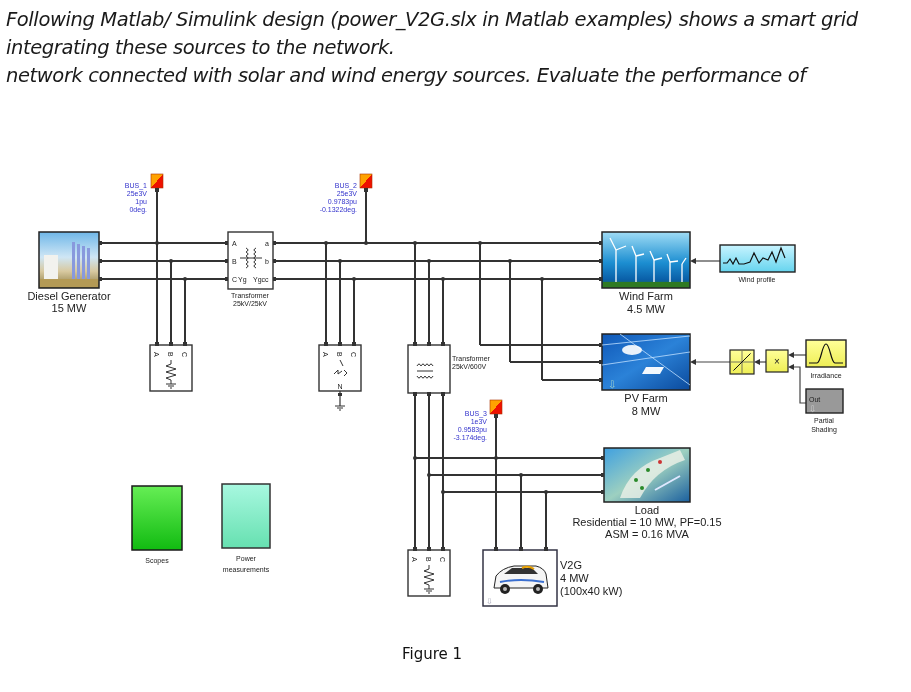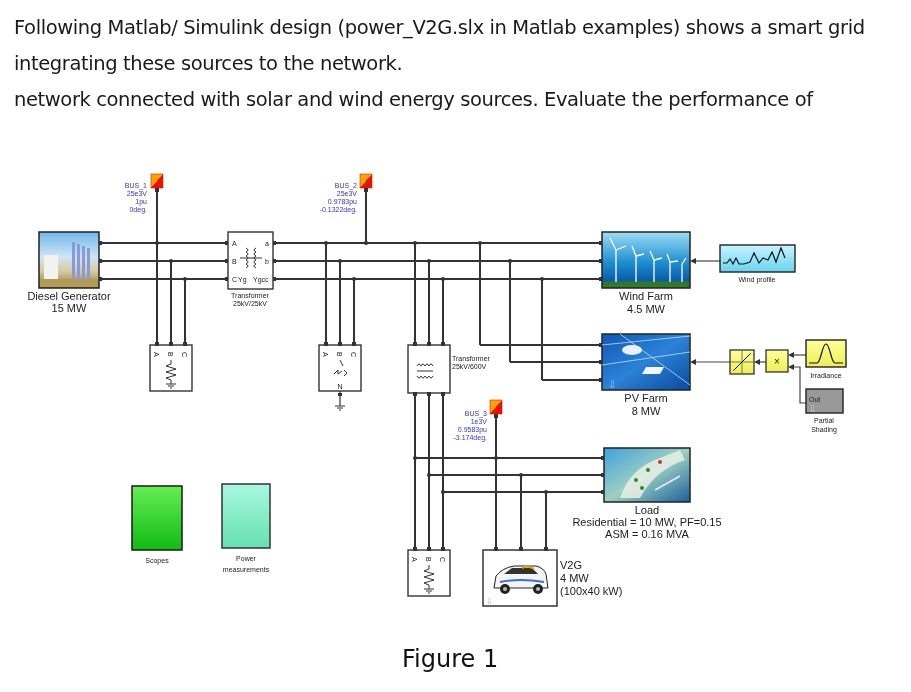--- a/index.html
+++ b/index.html
@@ -1,19 +1,19 @@
 <!DOCTYPE html>
 <html><head>
 <meta charset="utf-8">
 <style>
   html, body { margin:0; padding:0; background:#ffffff; }
   body { width:911px; height:692px; position:relative; overflow:hidden; font-family:"DejaVu Sans", sans-serif; }
   .question { position:absolute; left:6px; top:6px; width:900px; font-family:"DejaVu Sans", sans-serif; font-size:19.5px; line-height:28px; color:#1a1a1a; letter-spacing:-0.4px; }
-  .question p { margin:8px; }
-  .figure-caption { position:absolute; left:402px; top:645px; font-size:24px; color:#111; font-family:"DejaVu Sans", sans-serif; }
+  .question p { margin:0;font-style:italic; }
+  .figure-caption { position:absolute; left:402px; top:645px; font-size:15px; color:#111; font-family:"DejaVu Sans", sans-serif; }
   svg#diagram { position:absolute; left:0; top:0; }
   .lbl { font-family:"Liberation Sans", sans-serif; fill:#222; }
   .blue { font-family:"Liberation Sans", sans-serif; fill:#3333cc; font-size:7px; }
   .tiny { font-family:"Liberation Sans", sans-serif; fill:#222; font-size:7px; }
   .wire { stroke:#333; stroke-width:2; fill:none; }
   .sig { stroke:#444; stroke-width:1.2; fill:none; }
   .port { fill:#333; }
   .blk { fill:#fff; stroke:#333; stroke-width:1.4; }
 </style>
 </head>

